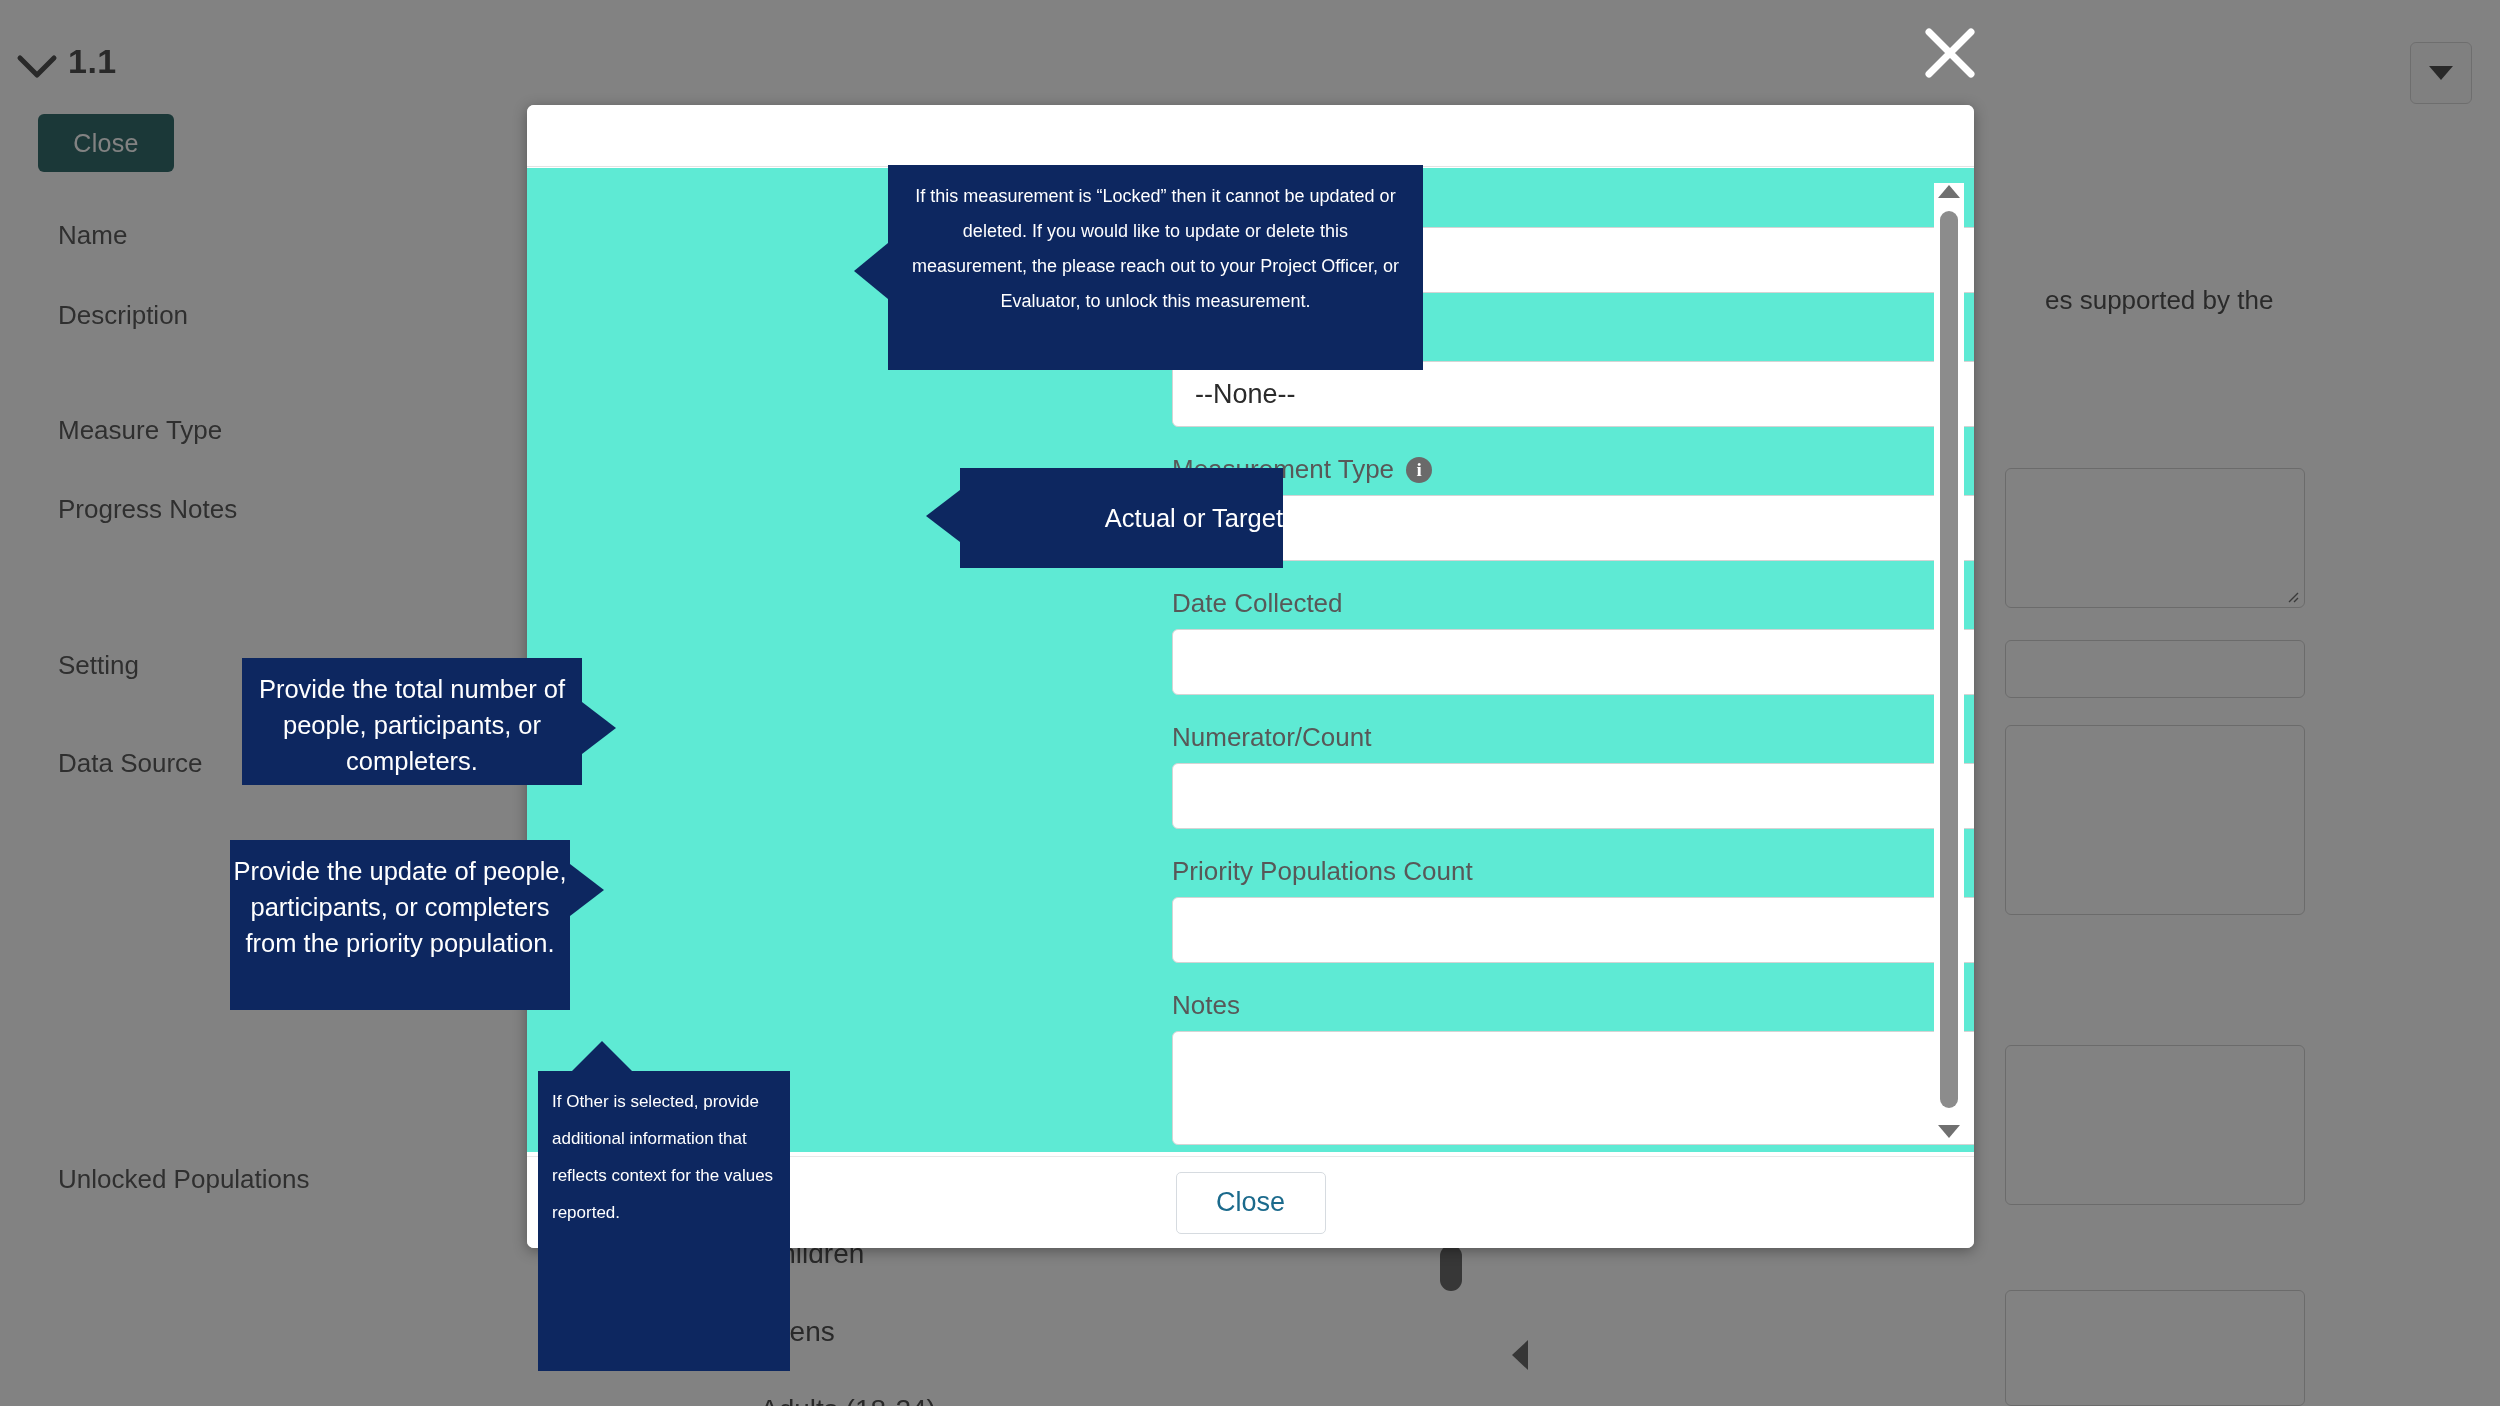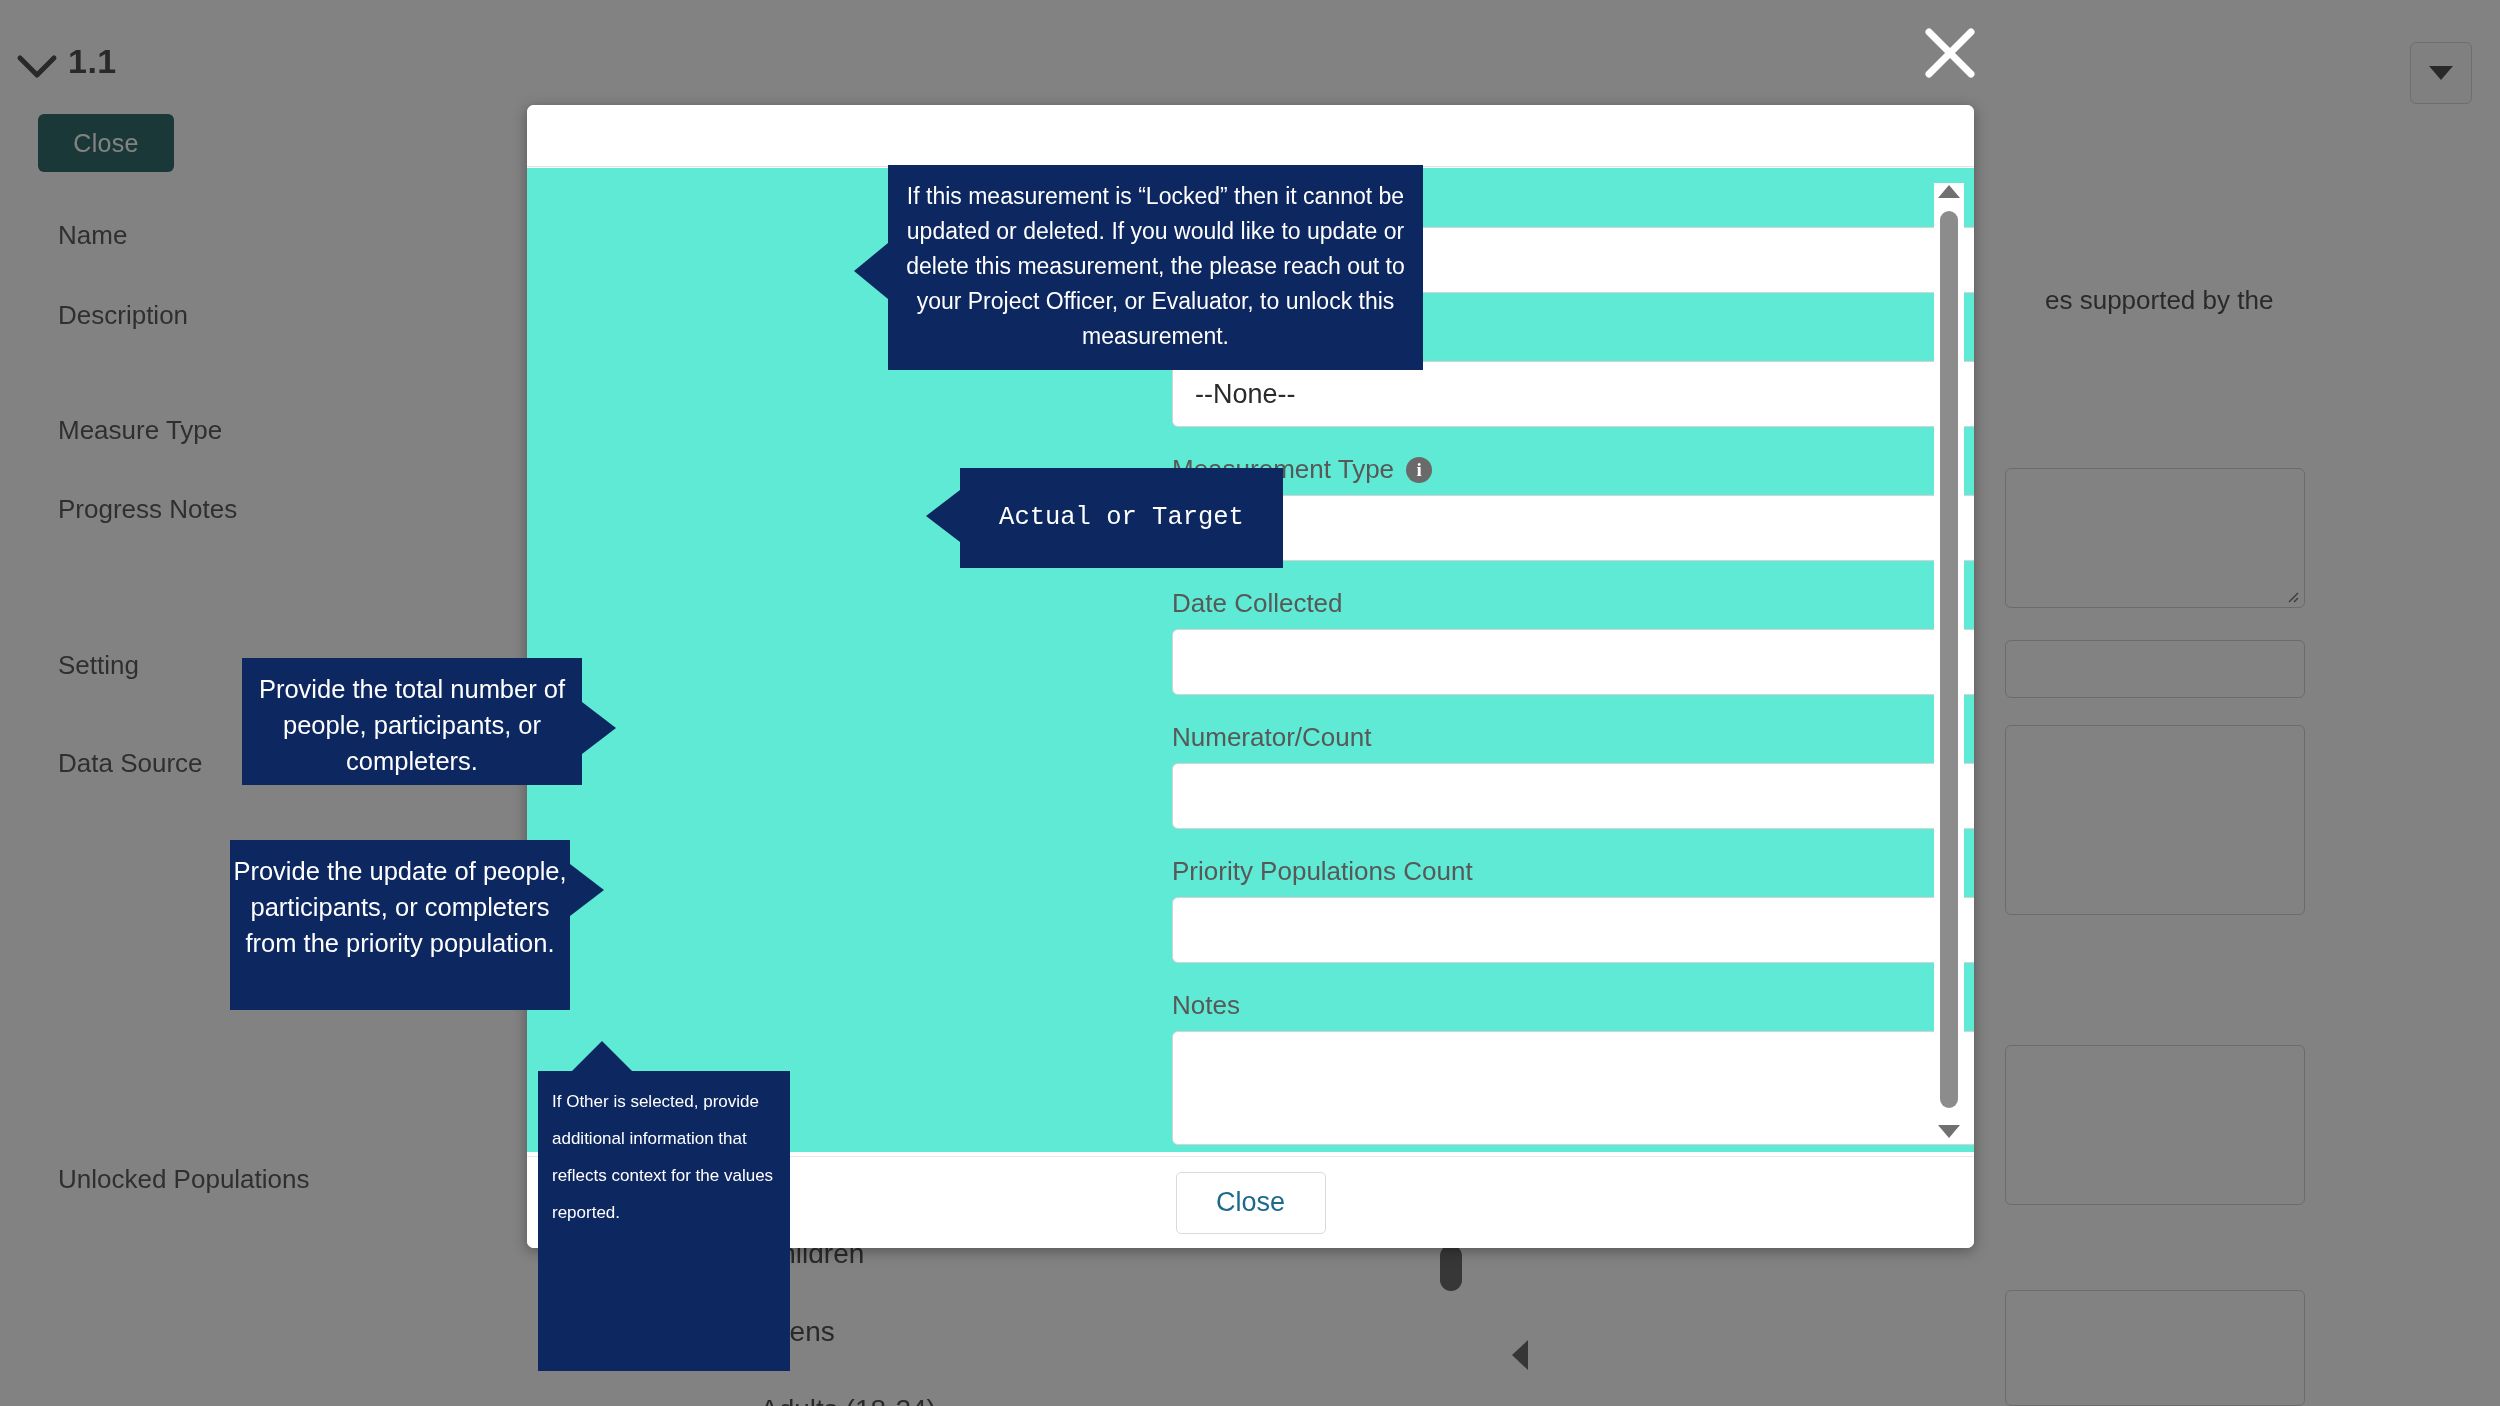--- a/index.html
+++ b/index.html
@@ -175,35 +175,35 @@
     background:#0d2760;
     color:#ffffff;
     font-family:"Liberation Sans", sans-serif;
     z-index:40;
   }
   .callout .ctext { display:block; }
 
   
   #callout-lock {
     left:888px; top:165px; width:535px; height:205px;
-    text-align:center; font-size:23px; line-height:35px;
+    text-align:center; font-size:18px; line-height:35px;
     padding:14px 16px 0 16px;
   }
   #callout-lock .arrow-left {
     position:absolute; left:-34px; top:78px;
     width:0;height:0;
     border-top:28px solid transparent;
     border-bottom:28px solid transparent;
     border-right:34px solid #0d2760;
   }
 
   
   #callout-mtype {
     left:960px; top:468px; width:323px; height:100px;
-    text-align:center; font-size:25.5px; line-height:100px;font-family:Liberation Mono, monospace;
+    text-align:right; font-size:25.5px; line-height:100px;
   }
   #callout-mtype .arrow-left {
     position:absolute; left:-34px; top:22px;
     width:0;height:0;
     border-top:26px solid transparent;
     border-bottom:26px solid transparent;
     border-right:34px solid #0d2760;
   }
 
   

